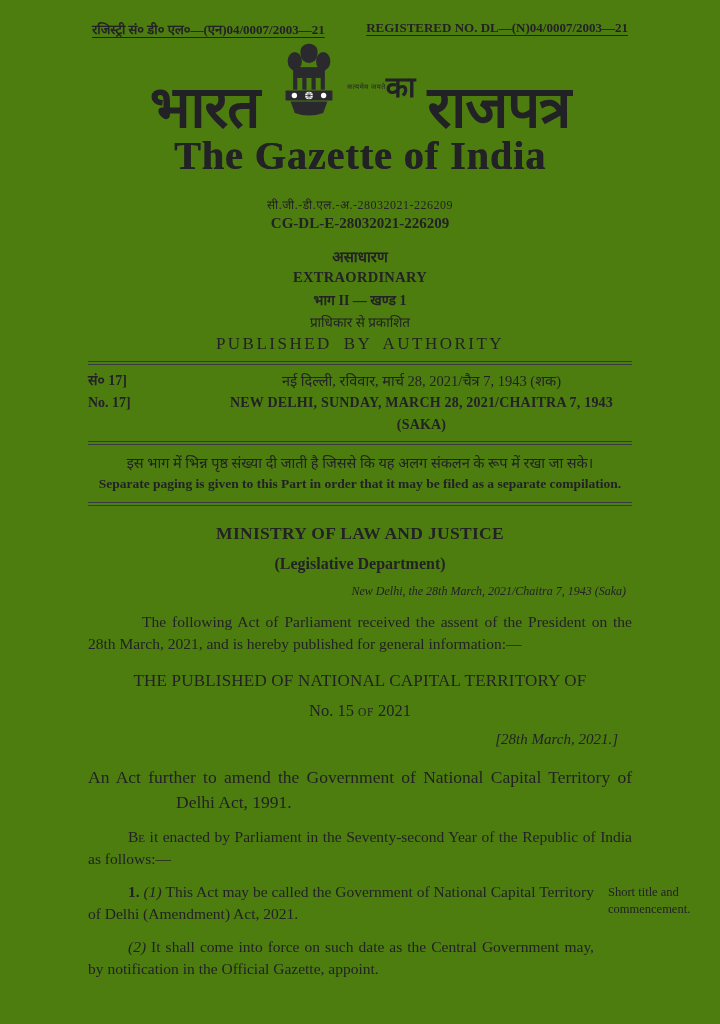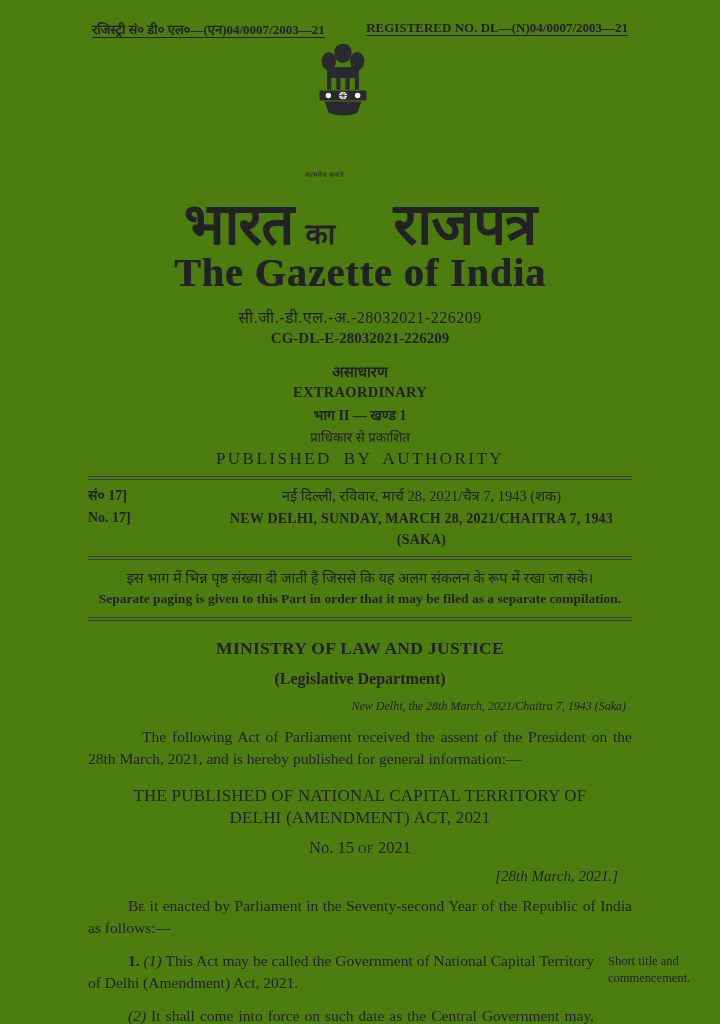--- a/index.html
+++ b/index.html
@@ -11,31 +11,31 @@
   }
   .content { padding:20px 88px 0 88px; position:relative; }
 
   
   .reg-row { display:flex; justify-content:space-between; align-items:flex-start; padding:0 4px; }
   .reg { font-weight:700; font-size:13px; text-decoration:underline; text-underline-offset:3px; white-space:nowrap; }
 
   
   .masthead { margin-top:4px; display:flex; justify-content:center; align-items:flex-end; gap:12px; }
   .mast-word { font-size:58px; font-weight:700; line-height:0.92; letter-spacing:-1px; }
-  .mast-mid { display:flex; flex-direction:column; align-items:flex-start;gap:38px; }
+  .mast-mid { display:flex; align-items:center; }
   .emblem { display:block; }
   .motto { font-size:7px; line-height:1.1; letter-spacing:0.5px; }
   .mast-ka { font-size:29px; font-weight:700; line-height:1.15; }
   .gazette-title {
     text-align:center; font-weight:700; font-size:40px; line-height:1.0;
     margin-top:2px; letter-spacing:1px;
     text-shadow:0.6px 0 0 currentColor;
   }
 
-  .code-hin { text-align:center; font-size:16px; margin-top:13px; letter-spacing:0.5px; }
+  .code-hin { text-align:center; font-size:12px; margin-top:20px; letter-spacing:0.5px; }
   .code-eng { text-align:center; font-size:15px; font-weight:700; margin-top:2px; }
 
   .extra-block { text-align:center; margin-top:14px; }
   .x-hin   { font-size:15px; font-weight:700; }
   .x-eng   { font-size:14.5px; font-weight:700; margin-top:3px; letter-spacing:0.3px; }
   .p-hin   { font-size:14px; font-weight:700; margin-top:4px; }
   .p-eng   { font-size:14.5px; font-weight:700; margin-top:2px; }
   .a-hin   { font-size:13.5px; margin-top:4px; }
   .a-eng   { font-size:17px; margin-top:3px; letter-spacing:2.5px; word-spacing:5px; }
 
@@ -158,27 +158,27 @@
     <div class="double-rule dr-3"></div>
 
     <div class="ministry">MINISTRY OF LAW AND JUSTICE</div>
     <div class="dept">(Legislative Department)</div>
     <div class="dateline">New Delhi, the 28th March, 2021/Chaitra 7, 1943 (Saka)</div>
 
     <div class="assent">The following Act of Parliament received the assent of the President on the 28th March, 2021, and is hereby published for general information:—</div>
 
     <div class="act-title">
       <div>THE PUBLISHED OF NATIONAL CAPITAL TERRITORY OF</div>
-      <div>DELHI (AMENDMENT) ACT, 2021</div>
     </div>
 
     <div class="act-no"><span>No. 15 </span><span class="of-small">OF</span><span> 2021</span></div>
 
     <div class="assent-date"><em>[28th March, 2021.]</em></div>
 
+    <div class="long-title">An Act further to amend the Government of National Capital Territory of Delhi Act, 1991.</div>
 
     <div class="enactment"><span>B</span><span class="be-e">E</span><span> it enacted by Parliament in the Seventy-second Year of the Republic of India as follows:—</span></div>
 
     <div class="sections">
 
       <div class="sec-para">
         <span class="sec-num">1. </span><span class="sec-sub">(1) </span><span>This Act may be called the Government of National Capital Territory of Delhi (Amendment) Act, 2021.</span>
         <span class="mnote-r">Short title and commencement.</span>
       </div>
 

